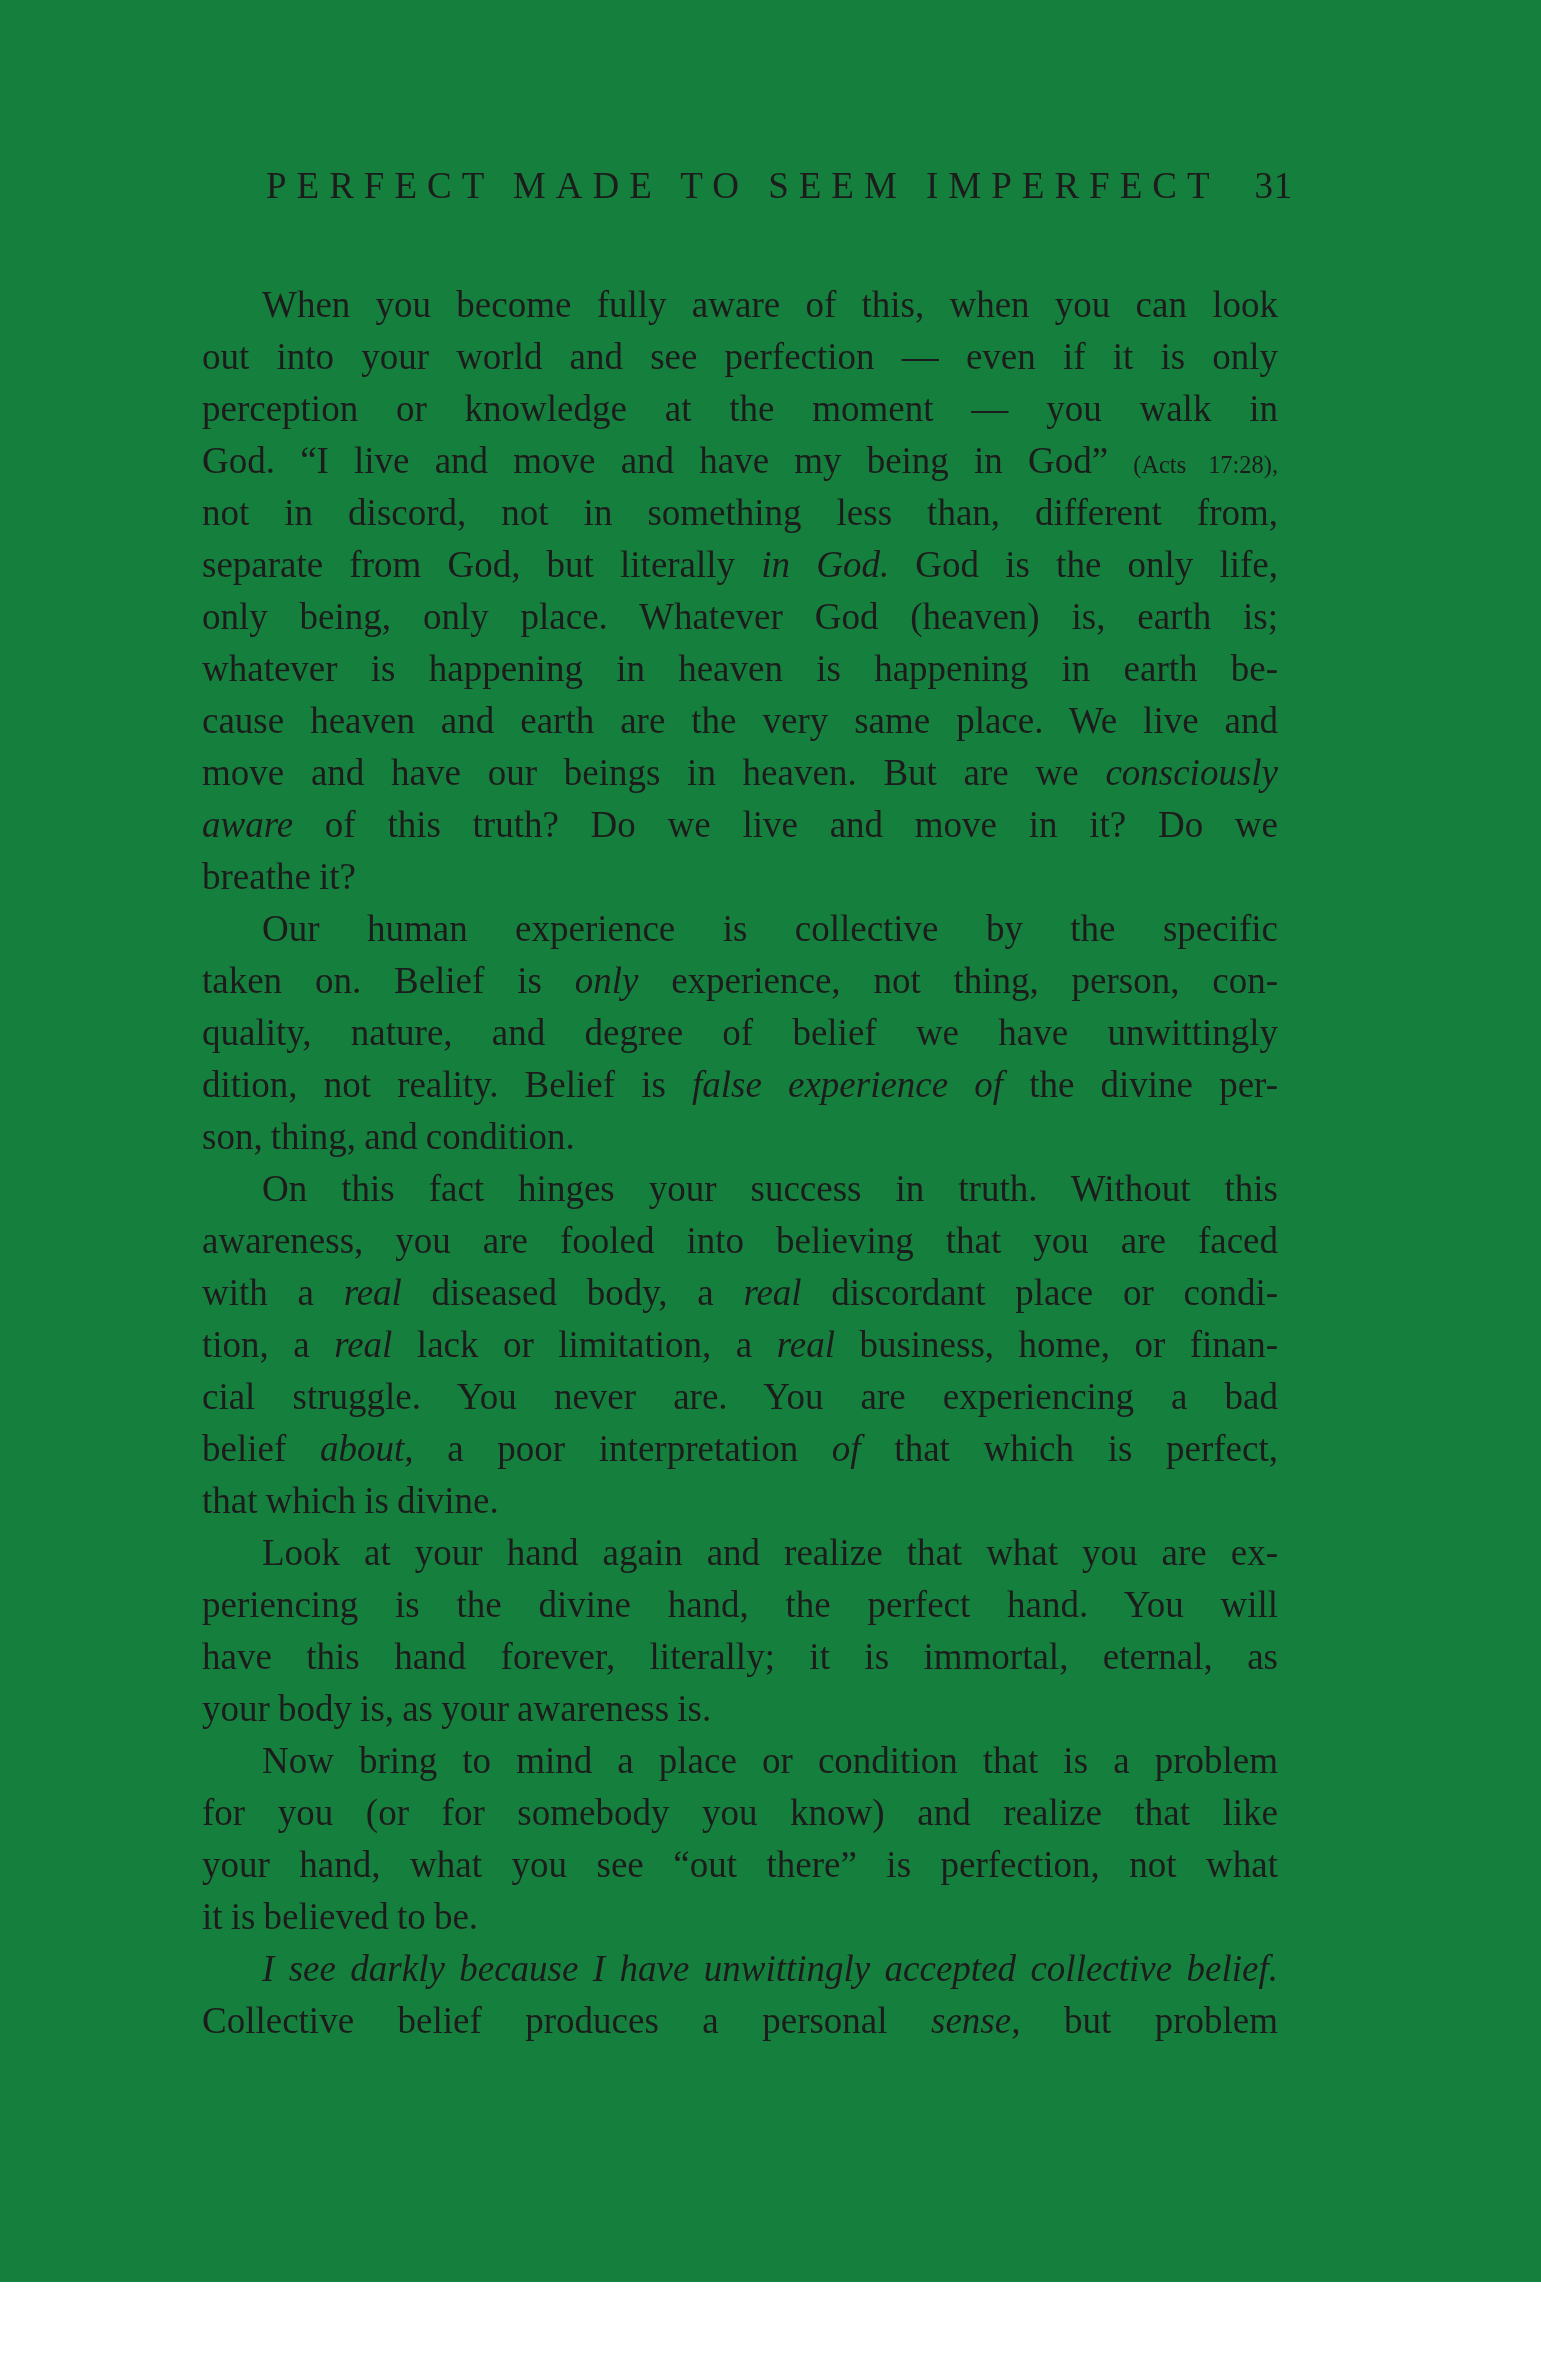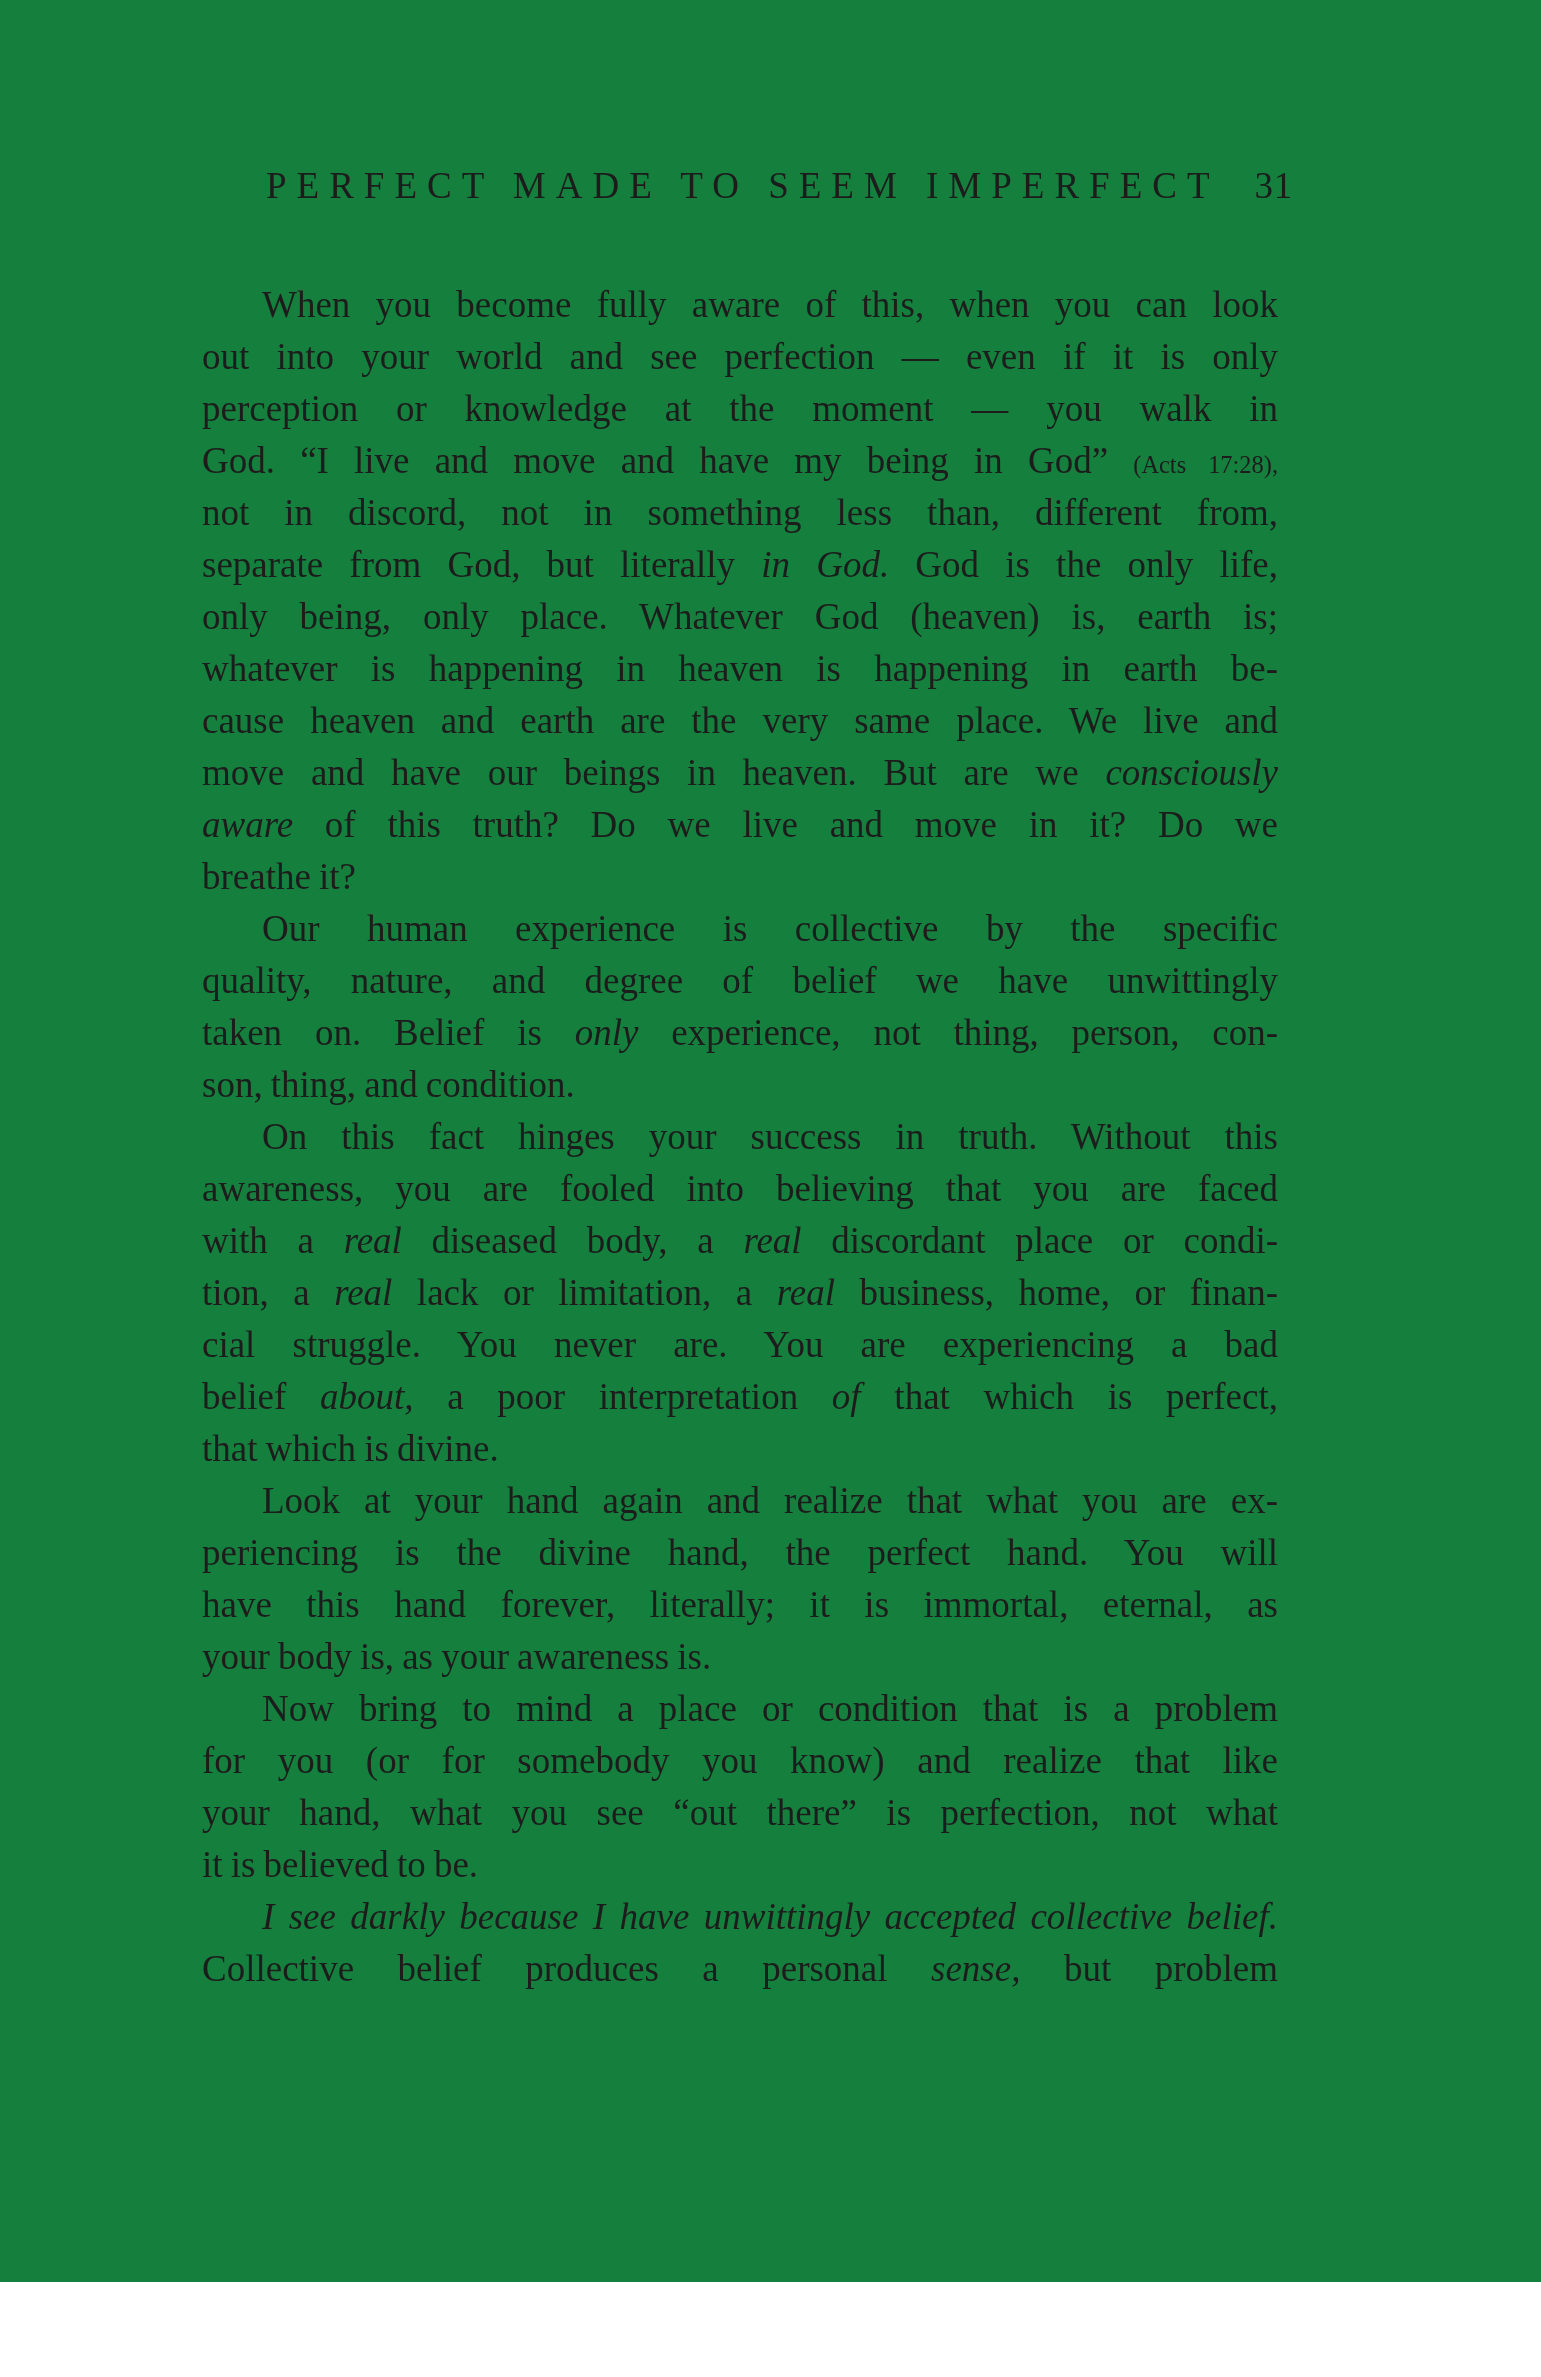--- a/index.html
+++ b/index.html
@@ -75,22 +75,23 @@
       <div class="line"><span>God. “I live and move and have my being in God” </span><span class="sm">(Acts 17:28),</span></div>
       <div class="line"><span>not in discord, not in something less than, different from,</span></div>
       <div class="line"><span>separate from God, but literally </span><span class="i">in God.</span><span> God is the only life,</span></div>
       <div class="line"><span>only being, only place. Whatever God (heaven) is, earth is;</span></div>
       <div class="line"><span>whatever is happening in heaven is happening in earth be-</span></div>
       <div class="line"><span>cause heaven and earth are the very same place. We live and</span></div>
       <div class="line"><span>move and have our beings in heaven. But are we </span><span class="i">consciously</span></div>
       <div class="line"><span class="i">aware</span><span> of this truth? Do we live and move in it? Do we</span></div>
       <div class="line last-left"><span>breathe it?</span></div>
       <div class="line indent"><span>Our human experience is collective by the specific</span></div>
+      <div class="line"><span>taken on. Belief is </span><span class="i">only</span><span> experience, not thing, person, con-</span></div>
       <div class="line"><span>quality, nature, and degree of belief we have unwittingly</span></div>
-      <div class="line"><span>taken on. Belief is </span><span class="i">only</span><span> experience, not thing, person, con-</span></div>
+      <div class="line"><span>dition, not reality. Belief is </span><span class="i">false experience of</span><span> the divine per-</span></div>
       <div class="line last-left"><span>son, thing, and condition.</span></div>
       <div class="line indent"><span>On this fact hinges your success in truth. Without this</span></div>
       <div class="line"><span>awareness, you are fooled into believing that you are faced</span></div>
       <div class="line"><span>with a </span><span class="i">real</span><span> diseased body, a </span><span class="i">real</span><span> discordant place or condi-</span></div>
       <div class="line"><span>tion, a </span><span class="i">real</span><span> lack or limitation, a </span><span class="i">real</span><span> business, home, or finan-</span></div>
       <div class="line"><span>cial struggle. You never are. You are experiencing a bad</span></div>
       <div class="line"><span>belief </span><span class="i">about,</span><span> a poor interpretation </span><span class="i">of</span><span> that which is perfect,</span></div>
       <div class="line last-left"><span>that which is divine.</span></div>
       <div class="line indent"><span>Look at your hand again and realize that what you are ex-</span></div>
       <div class="line"><span>periencing is the divine hand, the perfect hand. You will</span></div>

